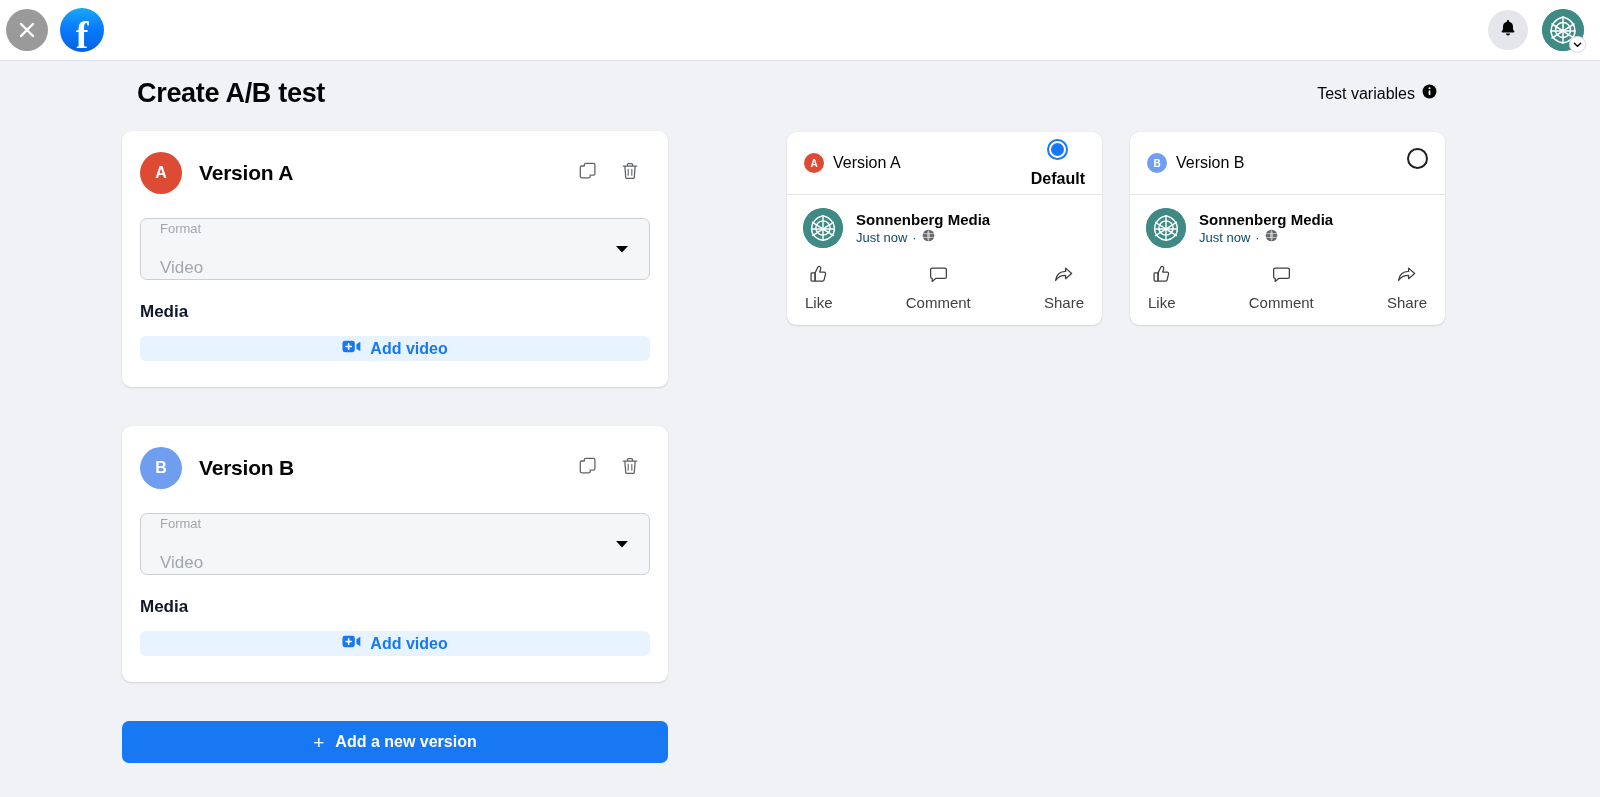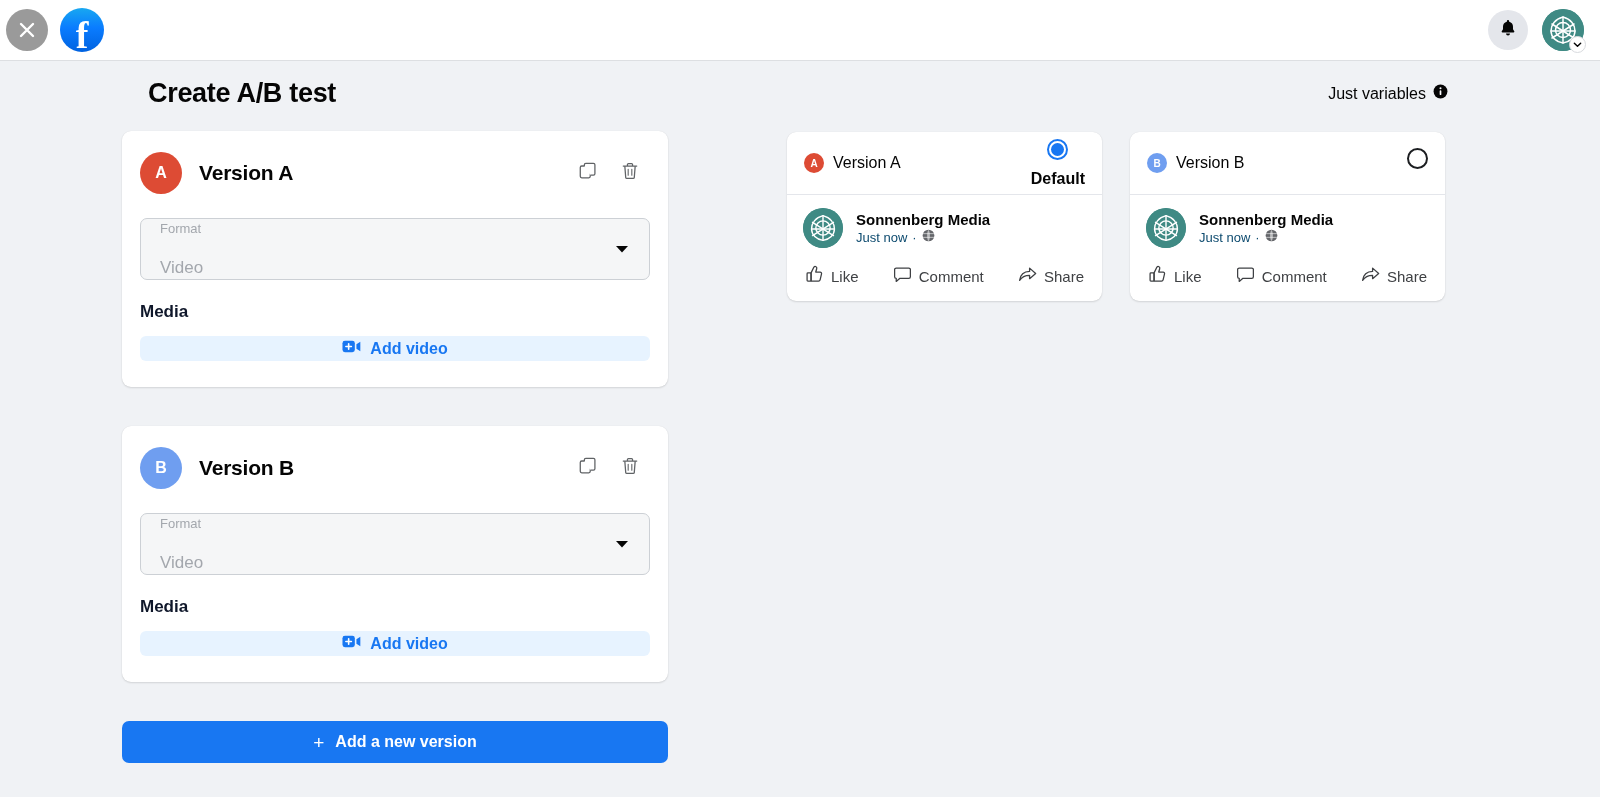--- a/index.html
+++ b/index.html
@@ -56,21 +56,21 @@
   .avatar-caret {
     position: absolute; right: -2px; bottom: -2px;
     width: 17px; height: 17px; border-radius: 50%;
     background: #ffffff; border: 1px solid #d8dade;
     display: flex; align-items: center; justify-content: center;
   }
 
   
   .page { position: absolute; top: 61px; left: 0; width: 1600px; height: 736px; }
   .page-header {
-    position: absolute; top: 17px; left: 148px; width: 1300px;
+    position: absolute; top: 17px; left: 137px; width: 1300px;
     display: flex; align-items: center;
   }
   .page-title {
     font-size: 27px; font-weight: bold; color: #050505; letter-spacing: -0.3px;
   }
   .test-variables {
     margin-left: auto; display: flex; align-items: center; gap: 7px;
     font-size: 16px; color: #050505; cursor: pointer;
   }
 
@@ -172,21 +172,21 @@
   .post-time {
     font-size: 13px; color: #0c4a6e; line-height: 18px;
     display: flex; align-items: center; gap: 5px;
   }
   .post-actions {
     margin-top: 17px; display: flex; align-items: center;
     justify-content: space-between; padding: 0 2px;
   }
   .post-action {
     display: flex; align-items: center; gap: 7px;
-    color: #3f4144; font-size: 15px; cursor: pointer;
+    color: #3f4144; font-size: 15px; cursor: pointer; flex-direction: column;
   }
 </style>
 </head>
 <body>
 
 <div class="topbar">
 
   <div class="close-btn">
     <span>
       <svg width="20" height="20" viewBox="0 0 20 20">
@@ -230,21 +230,21 @@
       </div>
     </div>
   </div>
 </div>
 
 <div class="page">
 
   <div class="page-header">
     <div class="page-title">Create A/B test</div>
     <div class="test-variables">
-      <span>Just variables</span>
+      <span>Test variables</span>
       <span>
         <svg width="15" height="15" viewBox="0 0 16 16">
           <circle cx="8" cy="8" r="7.4" fill="#050505"></circle>
           <rect x="7.1" y="6.6" width="1.8" height="5.2" rx="0.9" fill="#ffffff"></rect>
           <circle cx="8" cy="4.5" r="1.1" fill="#ffffff"></circle>
         </svg>
       </span>
     </div>
   </div>
 

